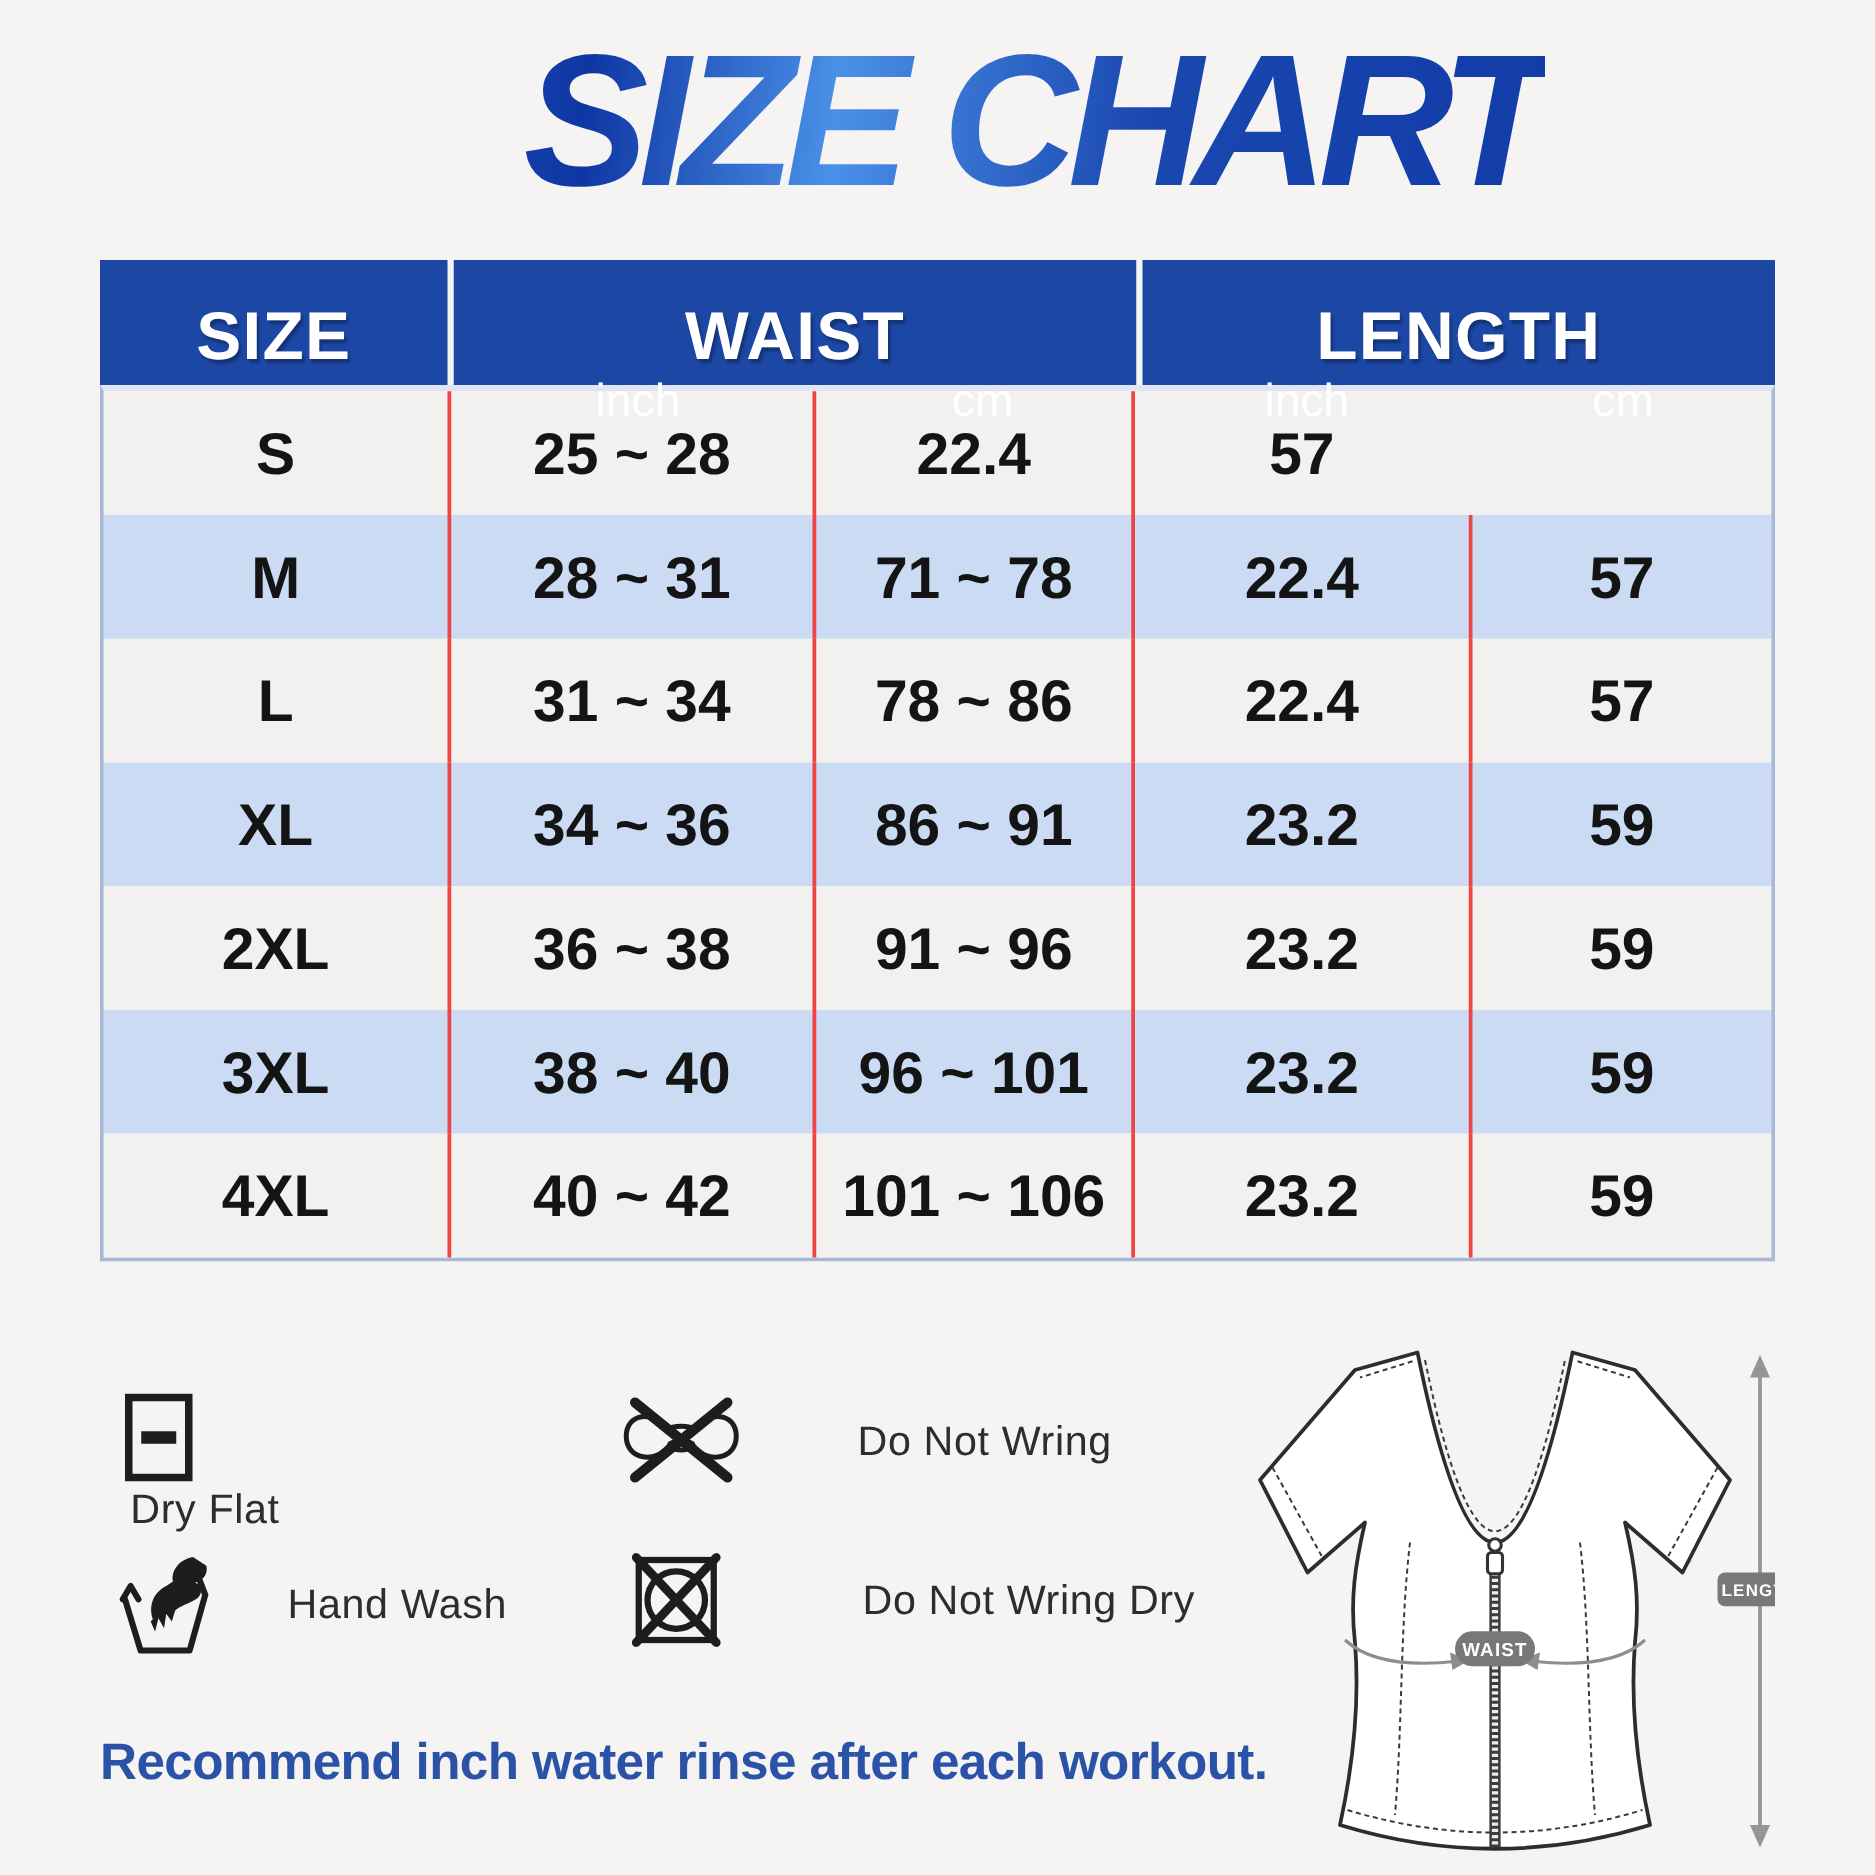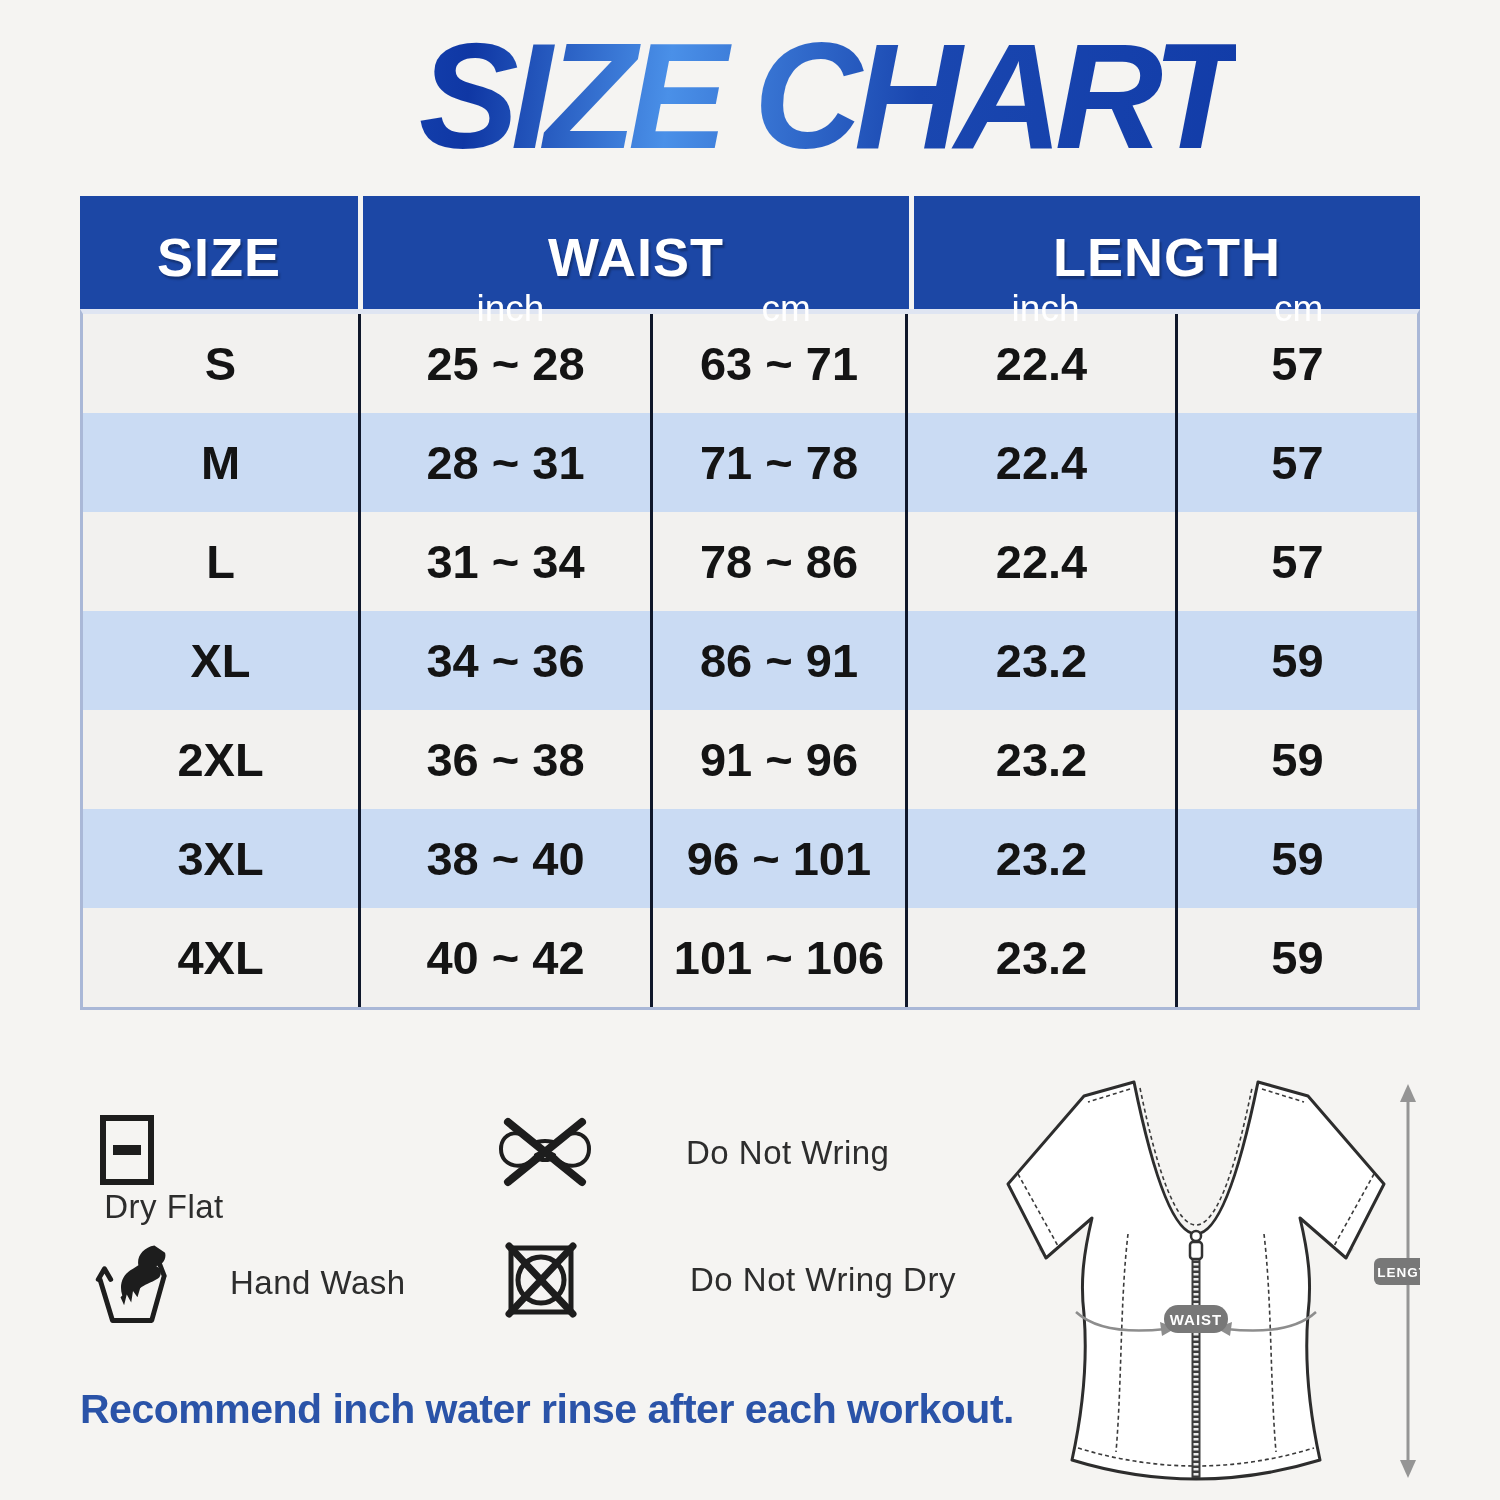--- a/index.html
+++ b/index.html
@@ -11,21 +11,21 @@
   
   .title{
     position:absolute;top:18px;left:0;width:1236px;text-align:right;
     font-size:150px;font-weight:bold;font-style:italic;letter-spacing:-8px;
     background:linear-gradient(95deg,#1238a0 0%,#1e52c0 22%,#0f37a4 38%,#4a90e8 54%,#1a47b0 74%,#123ca8 100%);
     -webkit-background-clip:text;background-clip:text;color:transparent;
     line-height:1.05;
   }
   
   .size-table{position:absolute;left:80px;top:196px;width:1340px;}
-  .thead{display:flex;gap:5px;height:113px;}
+  .thead{display:flex;gap:5px;height:100px;margin-top:12px;}
   .th{background:#1c47a5;color:#fff;position:relative;}
   .th-size{width:278px}
   .th-waist{width:546px}
   .th-length{width:506px}
   .th-main{
     position:absolute;top:30px;left:0;width:100%;text-align:center;
     font-size:54px;font-weight:bold;letter-spacing:1px;
     text-shadow:2px 3px 2px rgba(0,0,0,.28);
   }
   .unit{position:absolute;top:92px;transform:translateX(-50%);font-size:37px;font-weight:400;}
@@ -36,21 +36,21 @@
   .tbody{
     border:3px solid #aab8d7;border-top:5px solid #dfe5f2;
   }
   .tr{display:grid;grid-template-columns:275px 292px 255px 270px 242px;height:99px;}
   .tr:nth-child(odd){background:#f2f1ef;}
   .tr:nth-child(even){background:#cadbf3;}
   .td{
     display:flex;align-items:center;justify-content:center;
     font-size:47px;font-weight:bold;color:#141414;
   }
-  .td + .td{border-left:3px solid #0f172a;}
+  .td + .td{border-left:3px solid #ef4444;}
   
   .care-item{position:absolute;display:flex;align-items:center;}
   .icon-box{display:flex;align-items:center;}
   .care-label{font-size:33px;color:#2d2d2d;letter-spacing:.5px;}
   #care-0{left:98px;top:1114px;flex-direction:column;}  #care-0 .icon-box{width:132px;}
   #care-1{left:492px;top:1112px;} #care-1 .icon-box{width:194px;}
   #care-2{left:92px;top:1238px;}  #care-2 .icon-box{width:138px;}
   #care-3{left:504px;top:1238px;} #care-3 .icon-box{width:186px;}
   
   .note{
@@ -78,21 +78,20 @@
     <div class="th th-length">
       <div class="th-main">LENGTH</div>
       <div class="unit u-inch">inch</div>
       <div class="unit u-cm">cm</div>
     </div>
   </div>
   <div class="tbody">
     <div class="tr">
       <div class="td">S</div>
       <div class="td">25 ~ 28</div>
-      <div class="td">63 ~ 71</div>
       <div class="td">22.4</div>
       <div class="td">57</div>
     </div>
     <div class="tr">
       <div class="td">M</div>
       <div class="td">28 ~ 31</div>
       <div class="td">71 ~ 78</div>
       <div class="td">22.4</div>
       <div class="td">57</div>
     </div>

